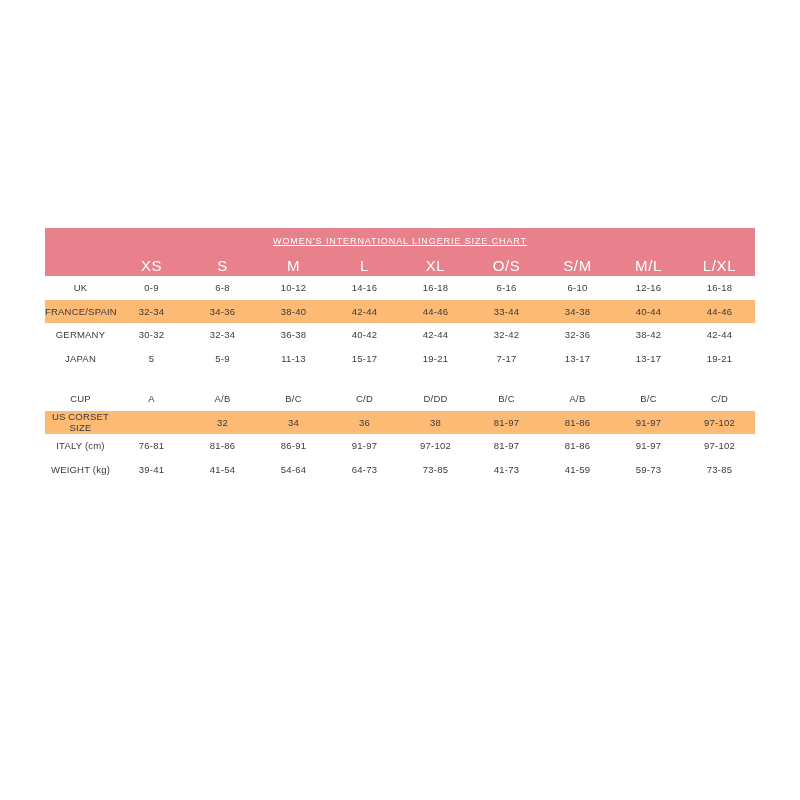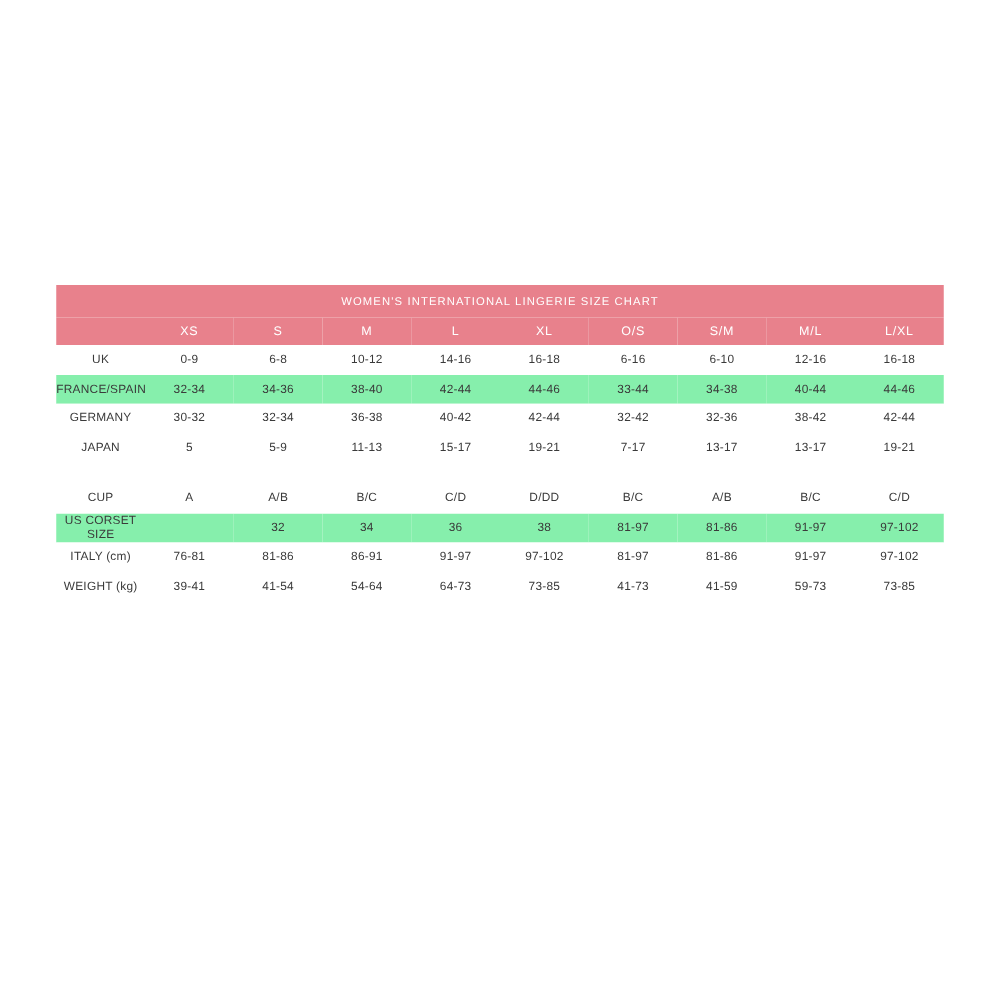--- a/index.html
+++ b/index.html
@@ -30,30 +30,31 @@
     letter-spacing: 0.2px;
     padding: 0;
   }
   tr.title-row td {
     background: #e8818c;
     color: #ffffff;
     font-size: 9px;
     letter-spacing: 0.9px;
     height: 26px;
     font-weight: normal;
+    text-decoration: underline;
   }
   tr.header-row td {
     background: #e8818c;
     color: #ffffff;
-    font-size: 10px;
+    font-size: 15px;
     letter-spacing: 0.6px;
     height: 22px;
   }
   tr.row-white td { background: #ffffff; }
-  tr.row-pink td  { background: #86efac; }
+  tr.row-pink td  { background: #fdba74; }
   tr.spacer-row td { background: #ffffff; height: 17px; }
   td.label-cell {
     font-size: 9.5px;
     color: #3a3a3a;
     letter-spacing: 0.3px;
   }
   td.first-col { width: 104px; }
 </style>
 </head>
 <body>

